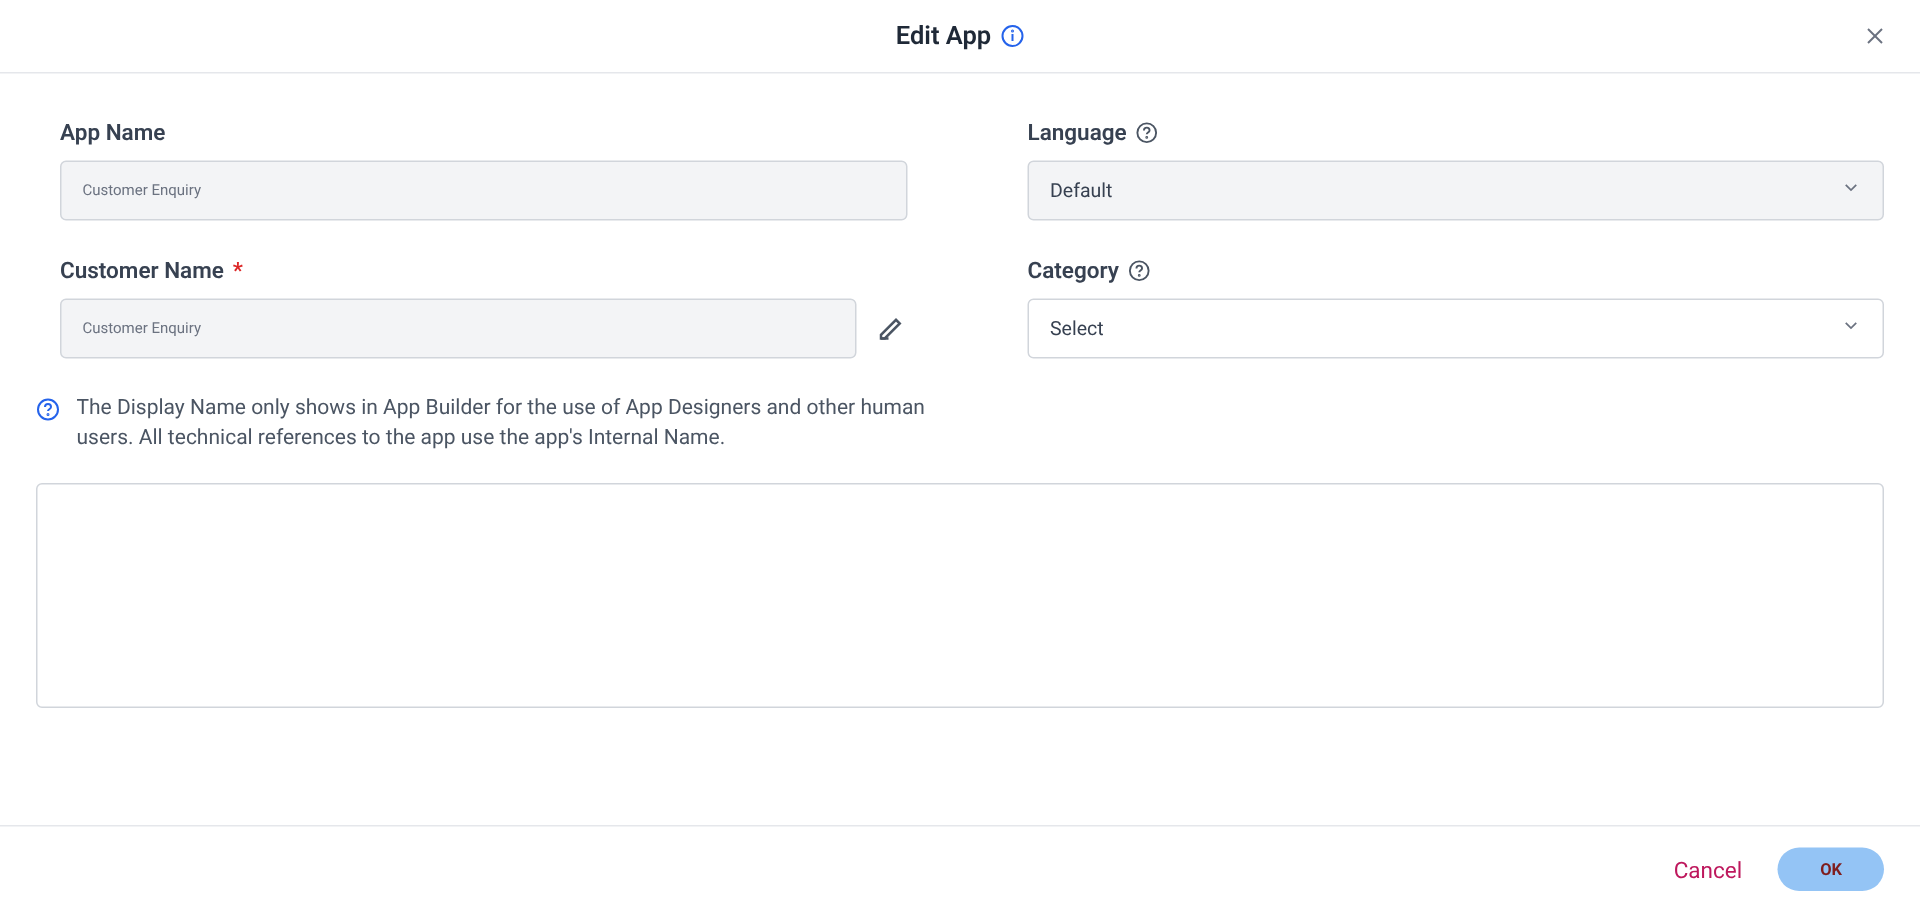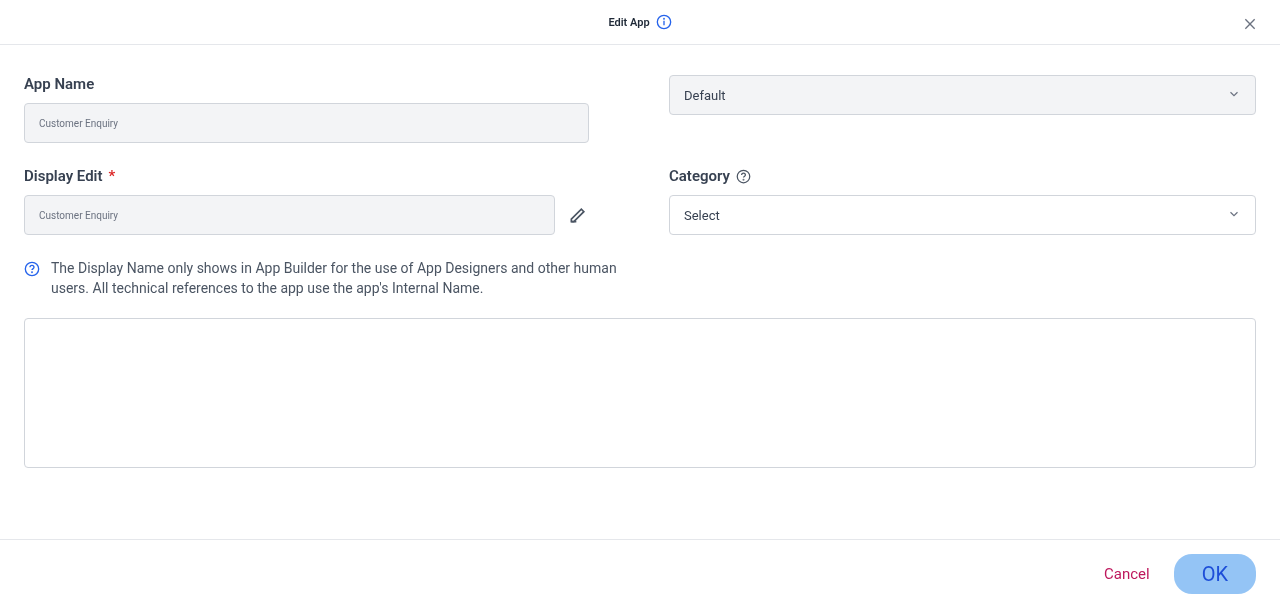--- a/index.html
+++ b/index.html
@@ -16,21 +16,21 @@
     }
     .modal-header {
       display: flex;
       align-items: center;
       justify-content: center;
       position: relative;
       padding: 14px 20px;
       border-bottom: 1px solid #e5e7eb;
     }
     .modal-title {
-      font-size: 11px;
+      font-size: 17px;
       font-weight: 600;
       color: #1f2937;
       display: flex;
       align-items: center;
       gap: 6px;
     }
     .close-btn {
       position: absolute;
       right: 20px;
       top: 14px;
@@ -49,20 +49,21 @@
     .modal-body {
       padding: 30px 24px 20px 24px;
     }
     .form-row {
       display: flex;
       gap: 80px;
       margin-bottom: 24px;
     }
     .form-col-left {
       flex: 0 0 565px;
+      margin-left: 16px;
     }
     .form-col-right {
       flex: 1;
     }
     .form-label {
       display: flex;
       align-items: center;
       gap: 6px;
       font-size: 15px;
       font-weight: 600;
@@ -200,26 +201,26 @@
     .btn-cancel {
       background: transparent;
       border: none;
       font-size: 15px;
       color: #be185d;
       cursor: pointer;
     }
     .btn-ok {
       background: #94c4f5;
       border: none;
-      font-size: 20px;
-      color: #1d4ed8;
+      font-size: 11px;
+      color: #7f1d1d;
       padding: 8px 28px;
       border-radius: 18px;
       cursor: pointer;
-      font-weight: 400;
+      font-weight: 700;
     }
     .desc-label {
       font-size: 15px;
       font-weight: 600;
       color: #374151;
       margin-bottom: 12px;
     }
   </style>
 </head>
 <body>
@@ -246,35 +247,45 @@
 <div class="modal-body">
 
   <div class="form-row">
     <div class="form-col-left">
       <div class="form-label">
         <span>App Name</span>
       </div>
       <input type="text" class="form-input" disabled="" placeholder="Customer Enquiry" style="">
     </div>
     <div class="form-col-right">
+      <div class="form-label">
+        <span>Language</span>
+        <span class="help-icon">
+          <svg viewBox="0 0 24 24" fill="none" stroke="#4b5563" stroke-width="2">
+            <circle cx="12" cy="12" r="10"></circle>
+            <path d="M9 9.5a3 3 0 0 1 6 0c0 2-3 2.5-3 4"></path>
+            <circle cx="12" cy="17" r="0.5" fill="#4b5563"></circle>
+          </svg>
+        </span>
+      </div>
       <div class="form-select">
         <span>Default</span>
         <span class="chevron">
           <svg viewBox="0 0 24 24" fill="none" stroke="currentColor" stroke-width="2">
             <polyline points="6 9 12 15 18 9"></polyline>
           </svg>
         </span>
       </div>
     </div>
   </div>
 
   <div class="form-row">
     <div class="form-col-left">
       <div class="form-label">
-        <span>Display Edit</span>
+        <span>Customer Name</span>
         <span class="required">*</span>
       </div>
       <div class="input-with-edit">
         <input type="text" class="form-input" disabled="" placeholder="Customer Enquiry" style="">
         <div class="edit-icon-btn">
           <svg viewBox="0 0 24 24" fill="none" stroke="currentColor" stroke-width="2">
             <path d="M4 20 L4 17 L16 5 L19 8 L7 20 Z"></path>
             <line x1="4" y1="20" x2="10" y2="20"></line>
           </svg>
         </div>

